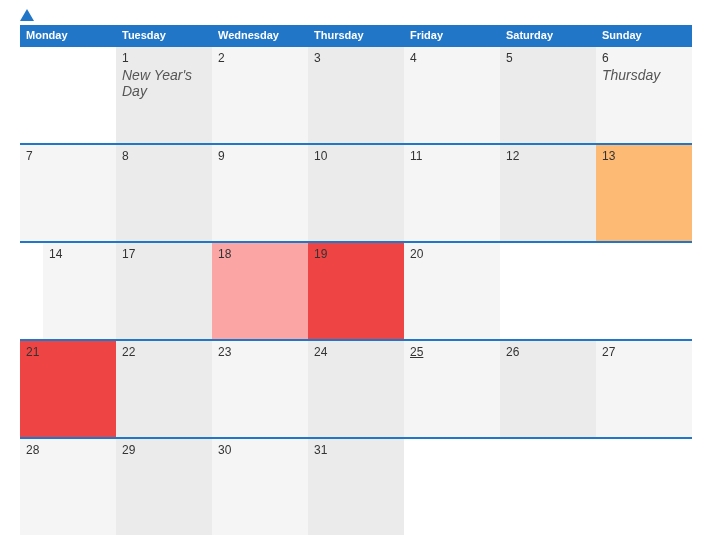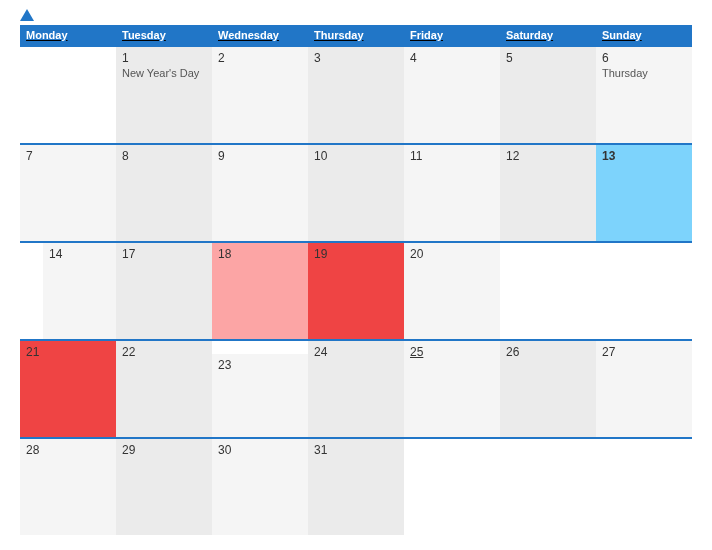--- a/index.html
+++ b/index.html
@@ -68,21 +68,20 @@
     }
     .calendar {
       flex: 1;
       display: flex;
       flex-direction: column;
     }
     .cal-header-row {
       display: grid;
       grid-template-columns: repeat(7, 1fr);
       background: #2176c7;
-      text-decoration: underline;
     }
     .cal-header-cell {
       color: #fff;
       font-size: 11px;
       font-weight: bold;
       padding: 4px 6px;
       text-align: left;
     }
     .cal-body {
       display: flex;
@@ -110,24 +109,25 @@
     }
     .cal-cell.empty {
       background: #fff;
     }
     .day-num {
       font-size: 12px;
       color: #333;
       display: block;
     }
     .holiday {
-      font-size: 11px;
+      font-size: 14px;
       color: #555;
       margin-top: 2px;
       display: block;
+      font-style: italic;
     }
   </style>
 </head>
 <body>
 
 <div class="page">
   <div class="header">
     <div class="logo">
       <span class="logo-general"></span>
       <span class="logo-blue">
@@ -185,21 +185,21 @@
           </div>
           <div class="cal-cell" style="background: rgb(235, 235, 235);">
             <span class="day-num">10</span>
           </div>
           <div class="cal-cell" style="background: rgb(245, 245, 245);">
             <span class="day-num">11</span>
           </div>
           <div class="cal-cell" style="background: rgb(235, 235, 235);">
             <span class="day-num">12</span>
           </div>
-          <div class="cal-cell" style="background: #7dd3fc; font-weight: bold;">
+          <div class="cal-cell" style="background: #fdba74;">
             <span class="day-num">13</span>
           </div>
         </div>
         <div class="cal-week">
           <div class="cal-cell" style="background: rgb(245, 245, 245); margin-left: 23px;">
             <span class="day-num">14</span>
           </div>
           <div class="cal-cell" style="background: rgb(235, 235, 235);">
             <span class="day-num">17</span>
           </div>
@@ -213,21 +213,21 @@
             <span class="day-num">20</span>
           </div>
         </div>
         <div class="cal-week">
           <div class="cal-cell" style="background: #ef4444;">
             <span class="day-num">21</span>
           </div>
           <div class="cal-cell" style="background: rgb(235, 235, 235);">
             <span class="day-num">22</span>
           </div>
-          <div class="cal-cell" style="background: rgb(245, 245, 245); margin-top: 13px;">
+          <div class="cal-cell" style="background: rgb(245, 245, 245);">
             <span class="day-num">23</span>
           </div>
           <div class="cal-cell" style="background: rgb(235, 235, 235);">
             <span class="day-num">24</span>
           </div>
           <div class="cal-cell" style="background: rgb(245, 245, 245); text-decoration: underline;">
             <span class="day-num">25</span>
           </div>
           <div class="cal-cell" style="background: rgb(235, 235, 235);">
             <span class="day-num">26</span>

